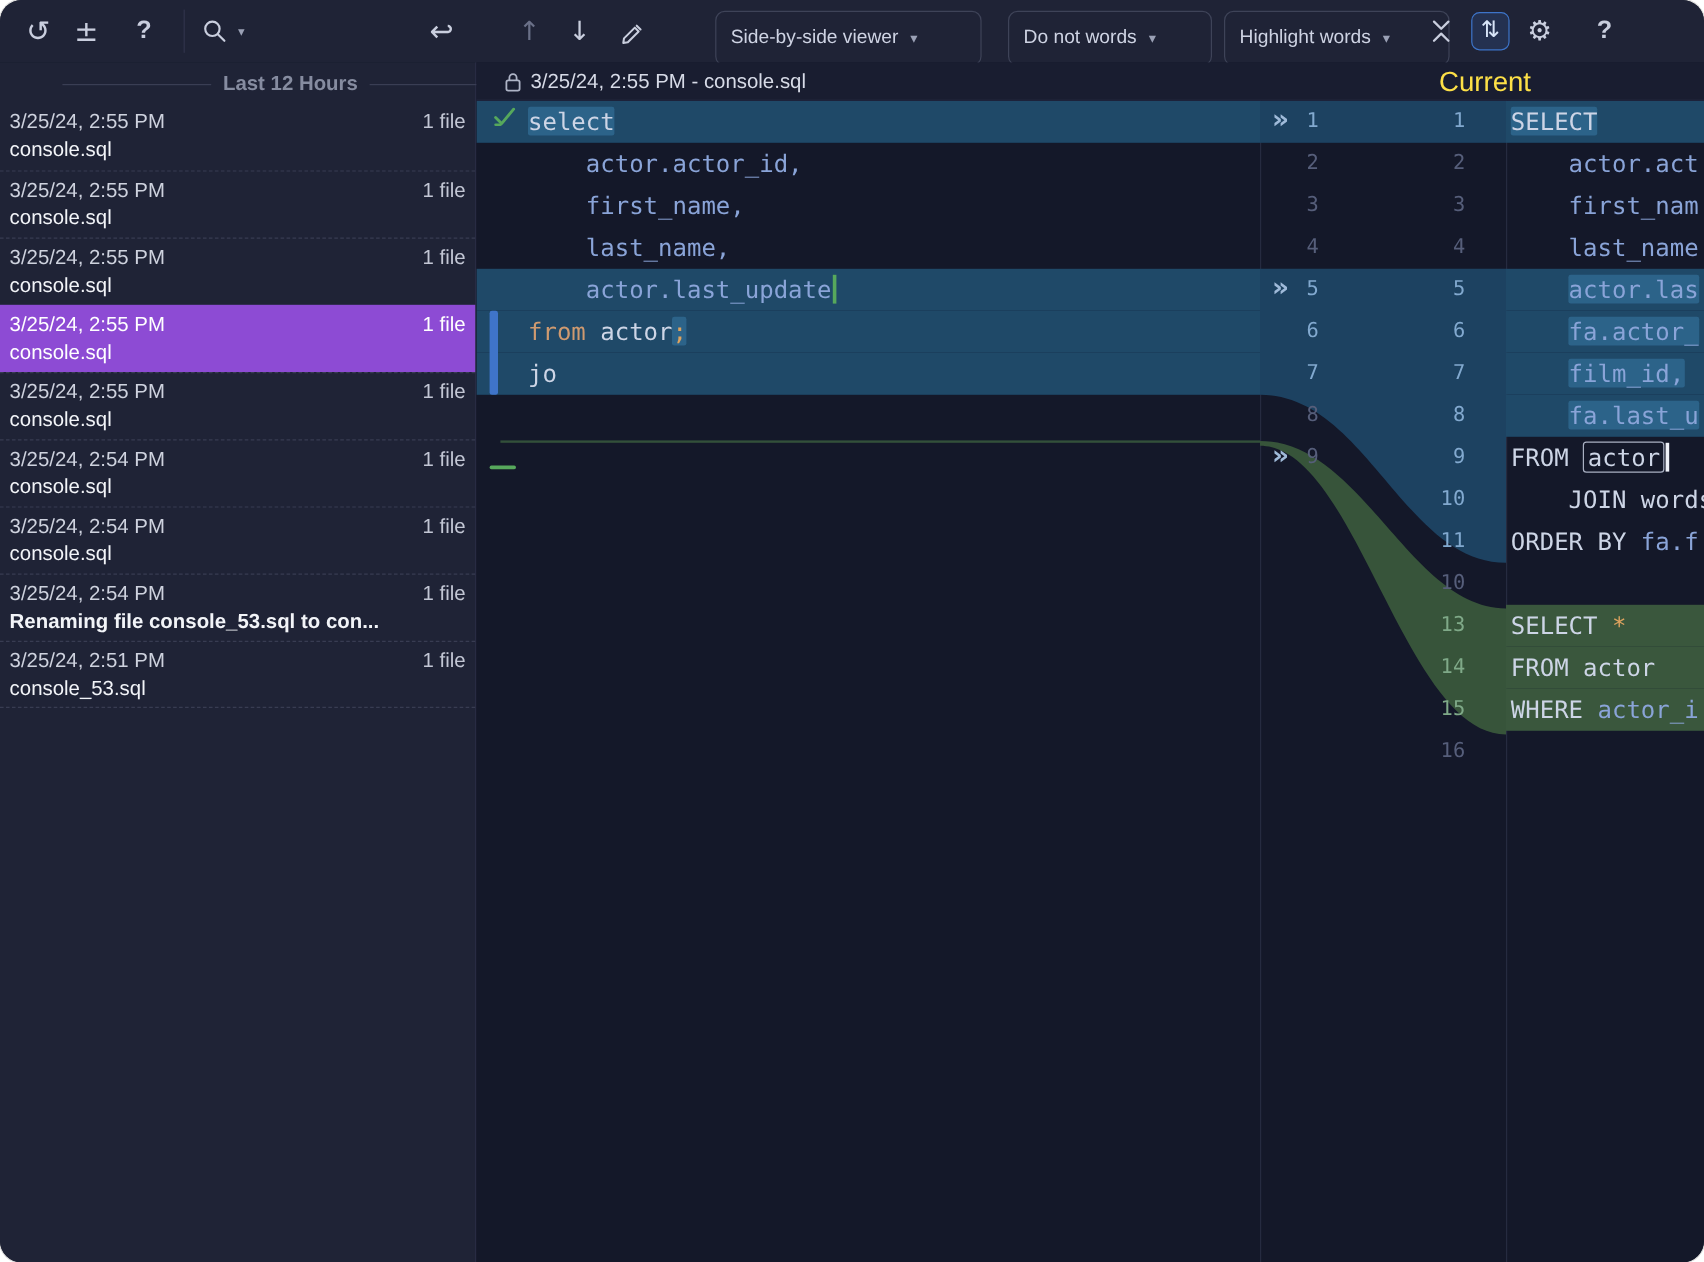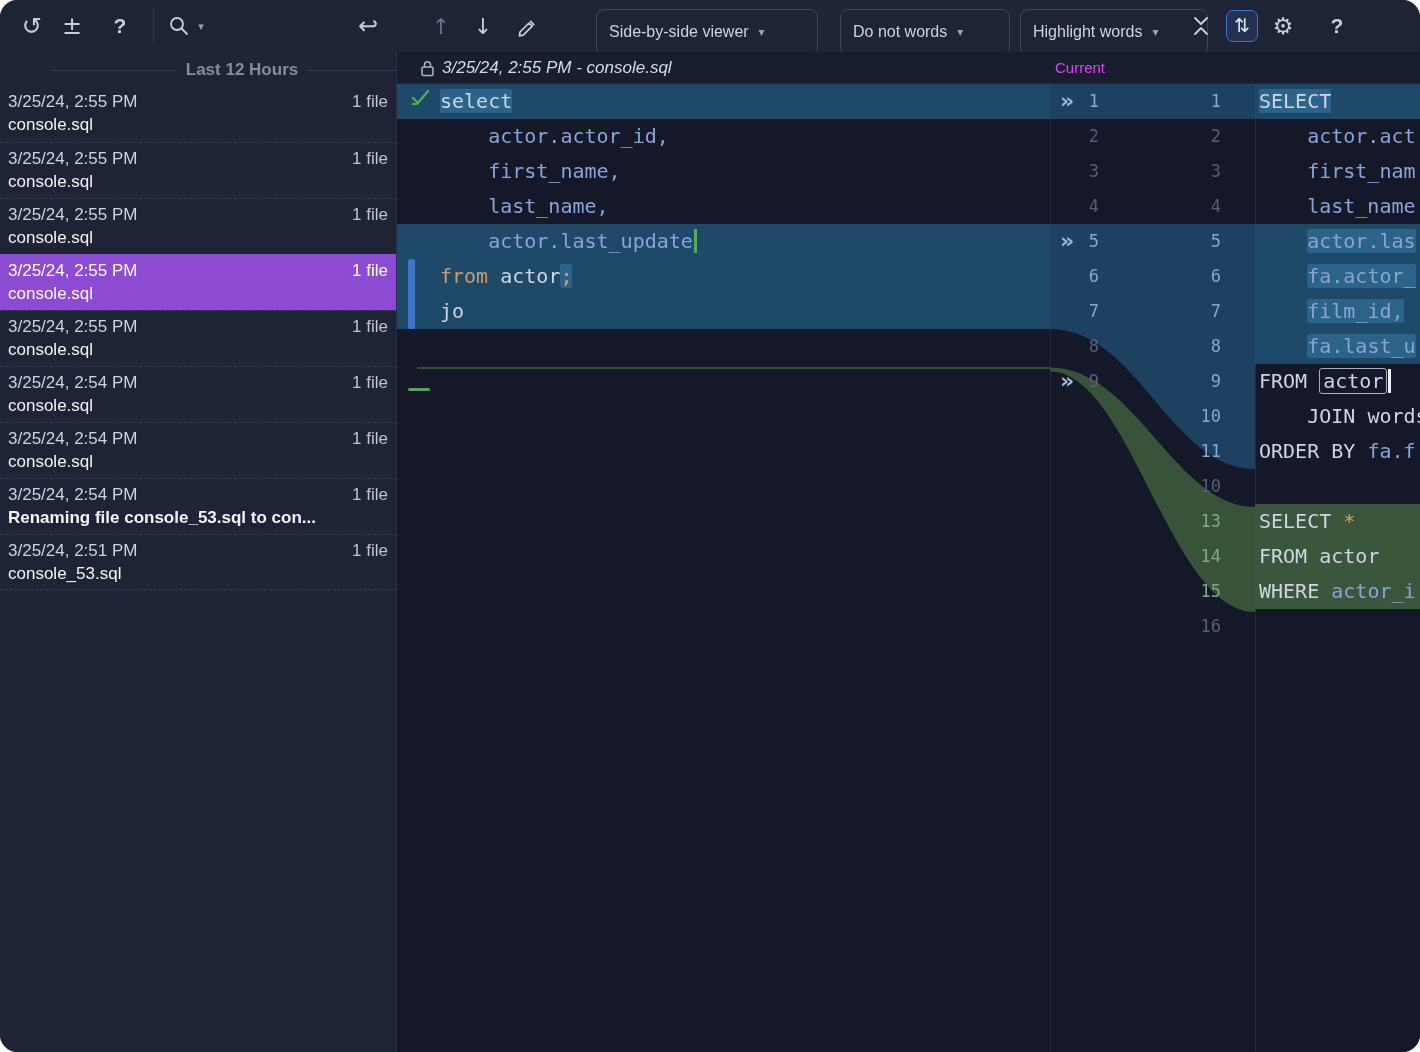--- a/index.html
+++ b/index.html
@@ -28,22 +28,22 @@
   .erow{position:absolute;left:8px;right:8px;top:6px;display:flex;justify-content:space-between;}
   .edate{color:#ced2de;font-size:17px;}
   .efiles{color:#c2c6d4;font-size:17px;}
   .ename{position:absolute;left:8px;right:8px;top:29px;color:#f2f4f8;font-size:17px;white-space:nowrap;overflow:hidden;}
   .ename.bold{font-weight:bold;}
   .entry.selected{background:#8d4bd4;border-top-color:transparent;}
   .entry.selected .edate,.entry.selected .efiles,.entry.selected .ename{color:#ffffff;}
 
   
   .titlebar{position:absolute;left:397px;top:52px;width:1023px;height:32px;background:#191d30;border-bottom:1px solid #232840;box-sizing:border-box;}
-  .lefttitle{position:absolute;left:23px;top:0;height:32px;display:flex;align-items:center;gap:7px;color:#d7dbe7;font-size:17px;font-style:italic;}
-  .righttitle{position:absolute;left:658px;top:0;width:365px;height:32px;line-height:32px;text-align:left;color:#d946ef;font-size:15px;}
+  .lefttitle{position:absolute;left:23px;top:0;height:32px;display:flex;align-items:center;gap:7px;color:#d7dbe7;font-size:17px;}
+  .righttitle{position:absolute;left:658px;top:0;width:365px;height:32px;line-height:32px;text-align:center;color:#fde047;font-size:23px;}
 
   
   .editor{position:absolute;left:397px;top:84px;width:1023px;height:968px;background:#141829;}
   .pane{position:absolute;top:0;height:660px;overflow:hidden;}
   .pane-left{left:0;width:653px;}
   .pane-right{left:858px;width:165px;}
   .gutter{position:absolute;left:653px;top:0;width:205px;height:660px;}
   .vborder{position:absolute;top:0;width:1px;height:968px;background:#262b40;}
 
   .code-row{position:absolute;left:0;right:0;height:35px;line-height:35px;white-space:pre;font-family:"DejaVu Sans Mono", monospace;font-size:20px;}

